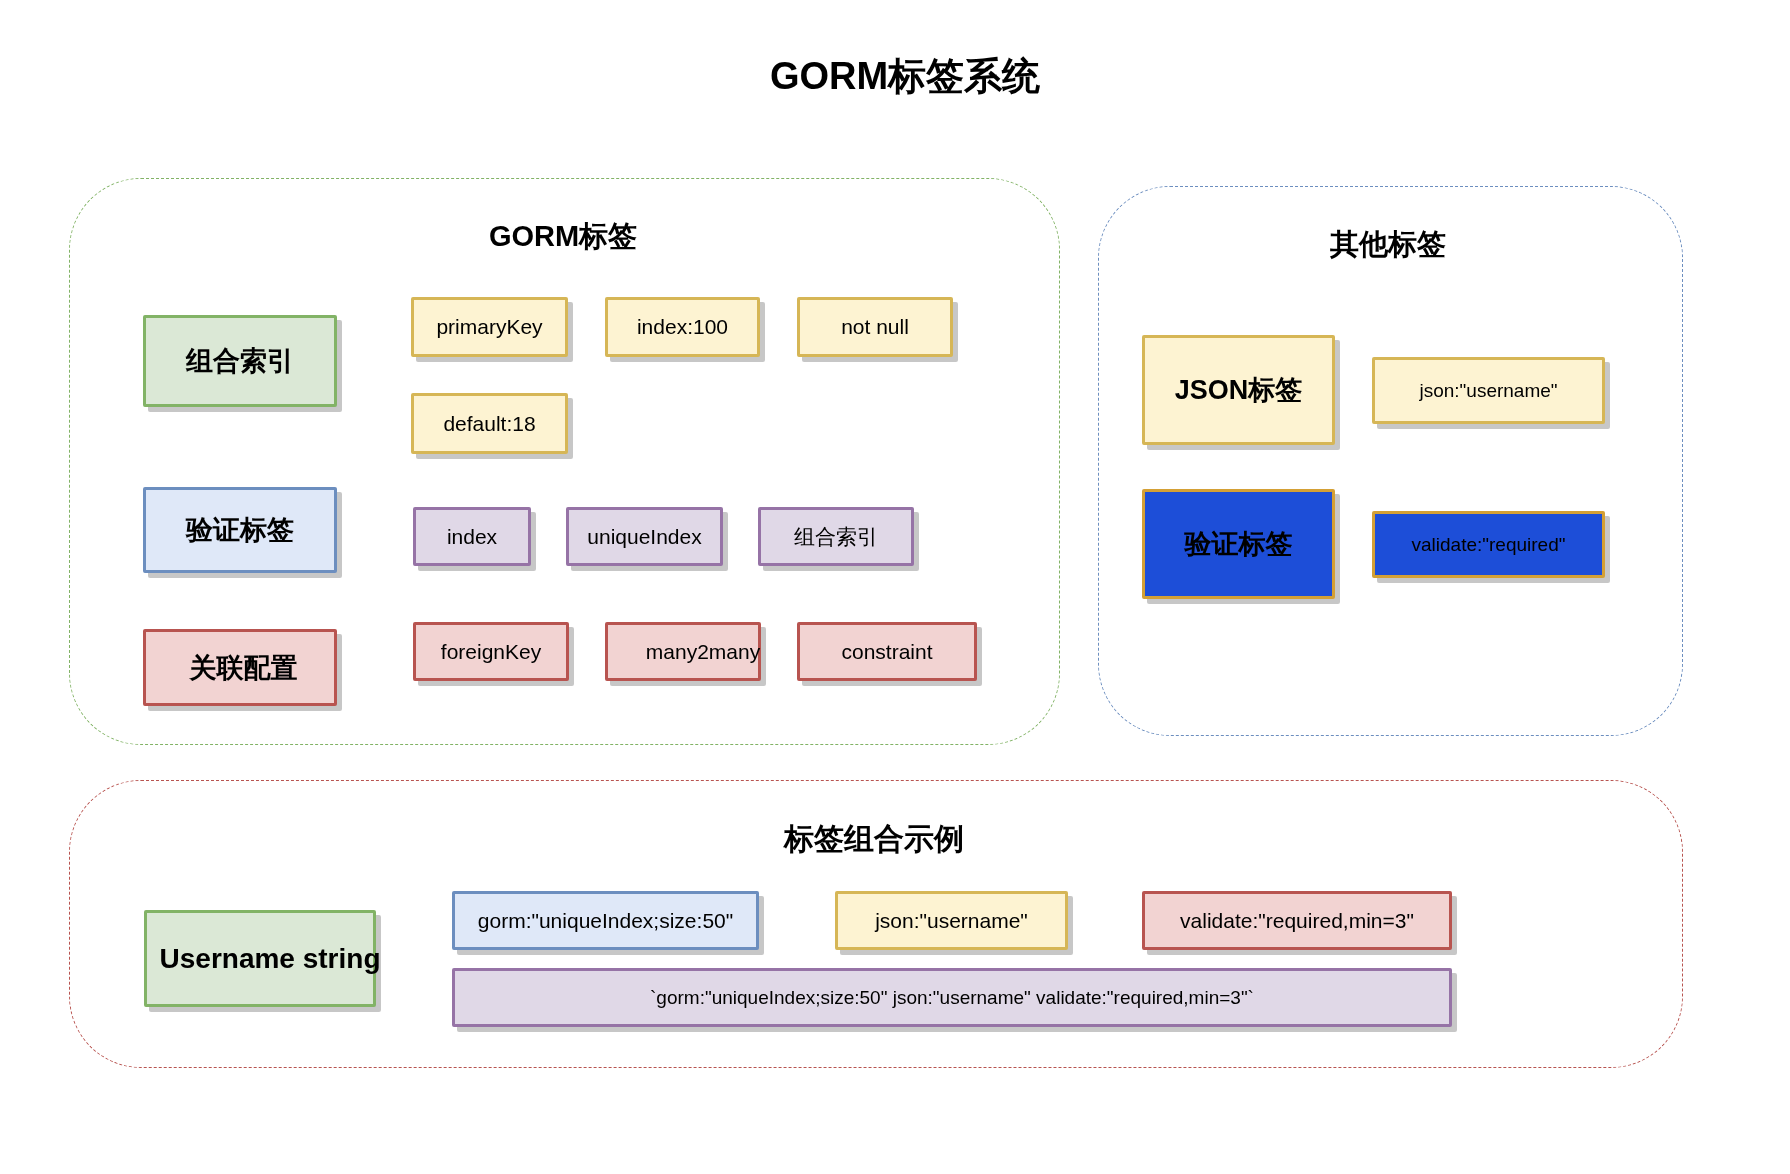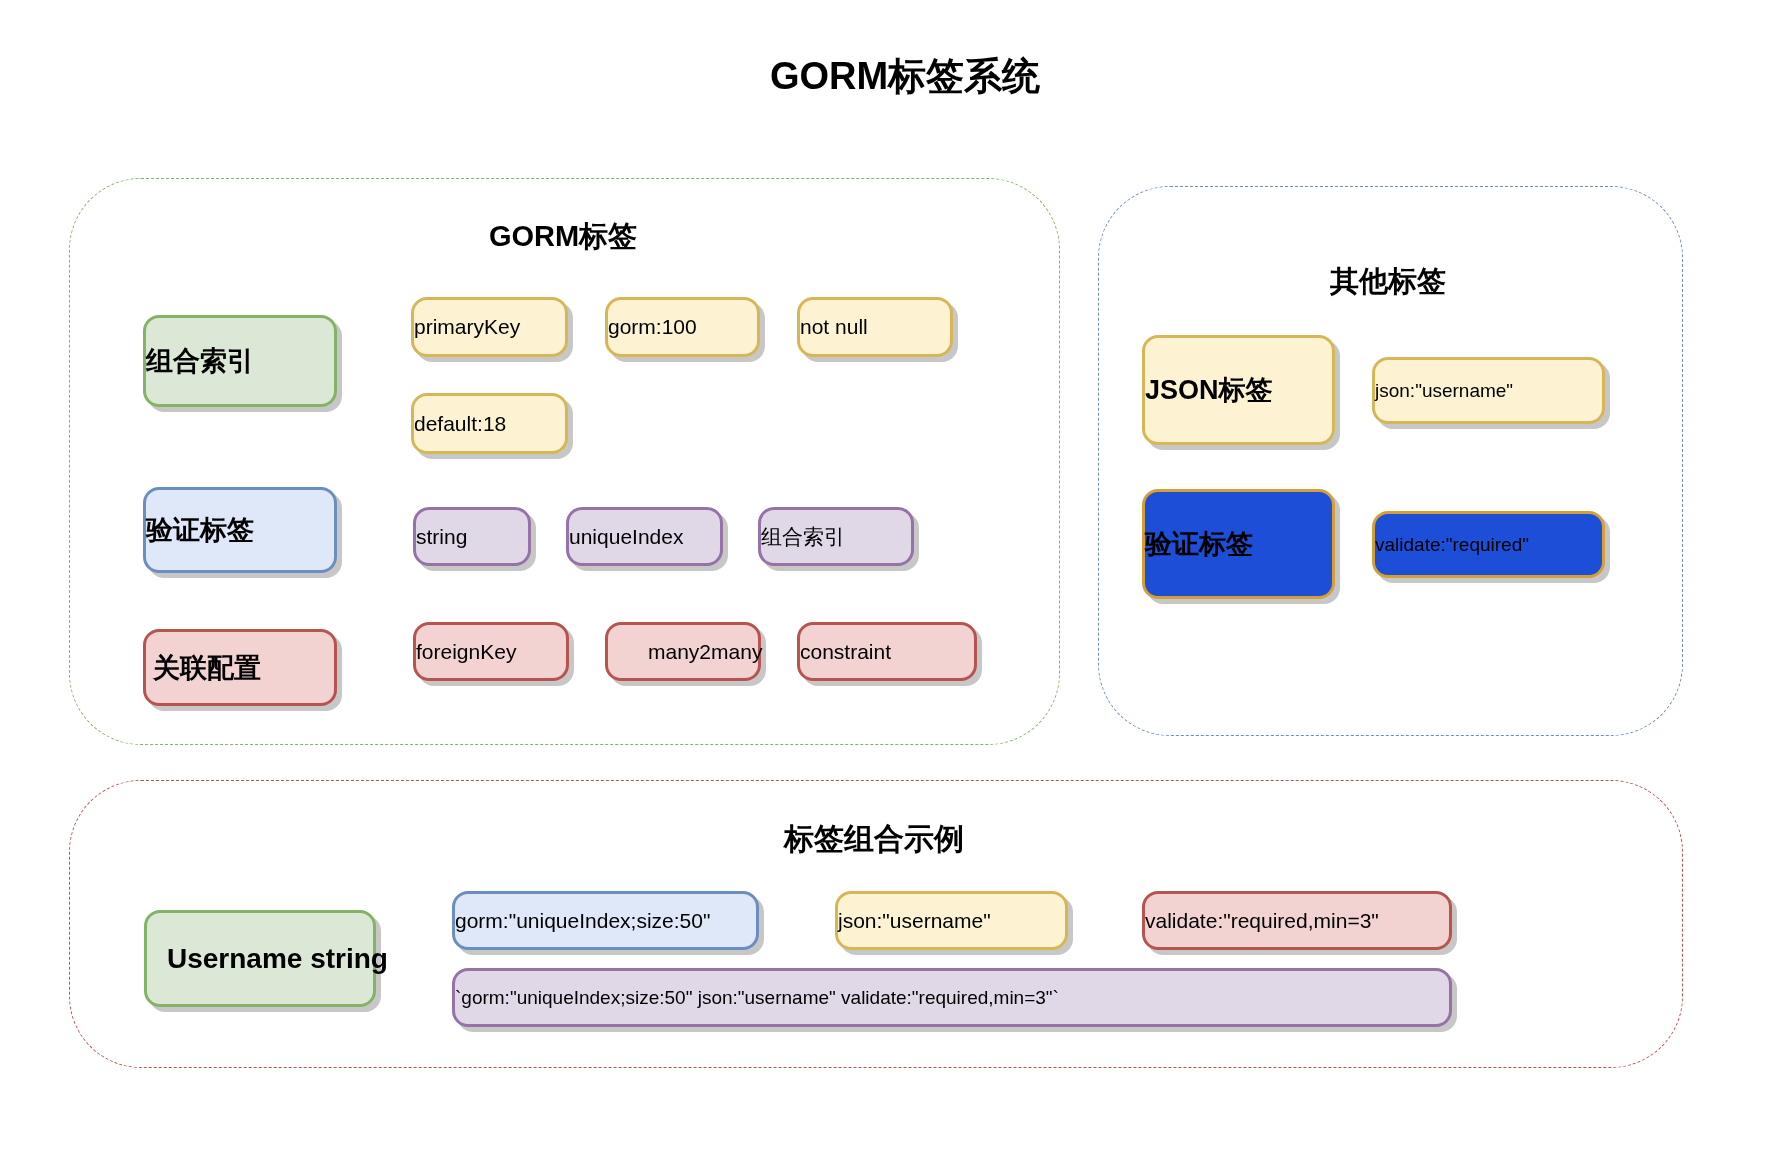--- a/index.html
+++ b/index.html
@@ -1,21 +1,21 @@
 <!DOCTYPE html>
 <html><head>
 <meta charset="utf-8">
 <style>
   html, body { margin: 0; padding: 0; background: #ffffff; }
   body { width: 1790px; height: 1174px; position: relative; overflow: hidden;
          font-family: "Liberation Sans", "DejaVu Sans", sans-serif; color: #000; }
   .title { position: absolute; font-weight: bold; white-space: nowrap; transform: translate(-50%, -50%); }
   .group { position: absolute; box-sizing: border-box; border-style: dashed; border-width: 1.5px; border-radius: 72px; background: transparent; }
-  .node { position: absolute; box-sizing: border-box; border-width: 3px; border-style: solid; border-radius: 16px;
-          display: flex; align-items: center; justify-content: flex-start; text-align: center;
+  .node { position: absolute; box-sizing: border-box; border-width: 3px; border-style: solid; border-radius: 2px;
+          display: flex; align-items: center; justify-content: center; text-align: center;
           box-shadow: 5px 5px 0 rgba(0,0,0,0.22); white-space: nowrap; }
   .node span { display: block; }
   .cat { font-weight: bold; font-size: 27px; }
   .tag { font-size: 21px; }
   .tag-sm { font-size: 19px; }
   .green  { background: #d5e8d4; border-color: #82b366; }
   .blue   { background: #dae8fc; border-color: #6c8ebf; }
   .red    { background: #f8cecc; border-color: #b85450; }
   .yellow { background: #fff2cc; border-color: #d6b656; }
   .purple { background: #e1d5e7; border-color: #9673a6; }
@@ -35,34 +35,34 @@
 <div class="group" style="left:69px; top:178px; width:991px; height:567px; border-color:#82b366;"></div>
 <div class="title" style="left:563px; top:237px; font-size:29px;">GORM标签</div>
 
 <div class="node green" style="left:143px; top:315px; width:194px; height:92px;">
   <span class="cat">组合索引</span>
 </div>
 <div class="node yellow" style="left:411px; top:297px; width:157px; height:60px;">
   <span class="tag">primaryKey</span>
 </div>
 <div class="node yellow" style="left:605px; top:297px; width:155px; height:60px;">
-  <span class="tag">gorm:100</span>
+  <span class="tag">index:100</span>
 </div>
 <div class="node yellow" style="left:797px; top:297px; width:156px; height:60px;">
   <span class="tag">not null</span>
 </div>
 <div class="node yellow" style="left:411px; top:393px; width:157px; height:61px;">
   <span class="tag">default:18</span>
 </div>
 
 <div class="node blue" style="left:143px; top:487px; width:194px; height:86px;">
   <span class="cat">验证标签</span>
 </div>
 <div class="node purple" style="left:413px; top:507px; width:118px; height:59px;">
-  <span class="tag">string</span>
+  <span class="tag">index</span>
 </div>
 <div class="node purple" style="left:566px; top:507px; width:157px; height:59px;">
   <span class="tag">uniqueIndex</span>
 </div>
 <div class="node purple" style="left:758px; top:507px; width:156px; height:59px;">
   <span class="tag">组合索引</span>
 </div>
 
 <div class="node red" style="left:143px; top:629px; width:194px; height:77px;padding-left:7px;">
   <span class="cat">关联配置</span>
@@ -71,21 +71,21 @@
   <span class="tag">foreignKey</span>
 </div>
 <div class="node red" style="left:605px; top:622px; width:156px; height:59px;padding-left:40px;">
   <span class="tag">many2many</span>
 </div>
 <div class="node red" style="left:797px; top:622px; width:180px; height:59px;">
   <span class="tag">constraint</span>
 </div>
 
 <div class="group" style="left:1098px; top:186px; width:585px; height:550px; border-color:#6c8ebf;"></div>
-<div class="title" style="left:1388px; top:245px; font-size:29px;margin-top:37px;">其他标签</div>
+<div class="title" style="left:1388px; top:245px; font-size:29px;">其他标签</div>
 
 <div class="node yellow" style="left:1142px; top:335px; width:193px; height:110px;">
   <span class="cat">JSON标签</span>
 </div>
 <div class="node yellow" style="left:1372px; top:357px; width:233px; height:67px;">
   <span class="tag-sm">json:"username"</span>
 </div>
 
 <div class="node orange" style="left:1142px; top:489px; width:193px; height:110px;">
   <span class="cat">验证标签</span>

